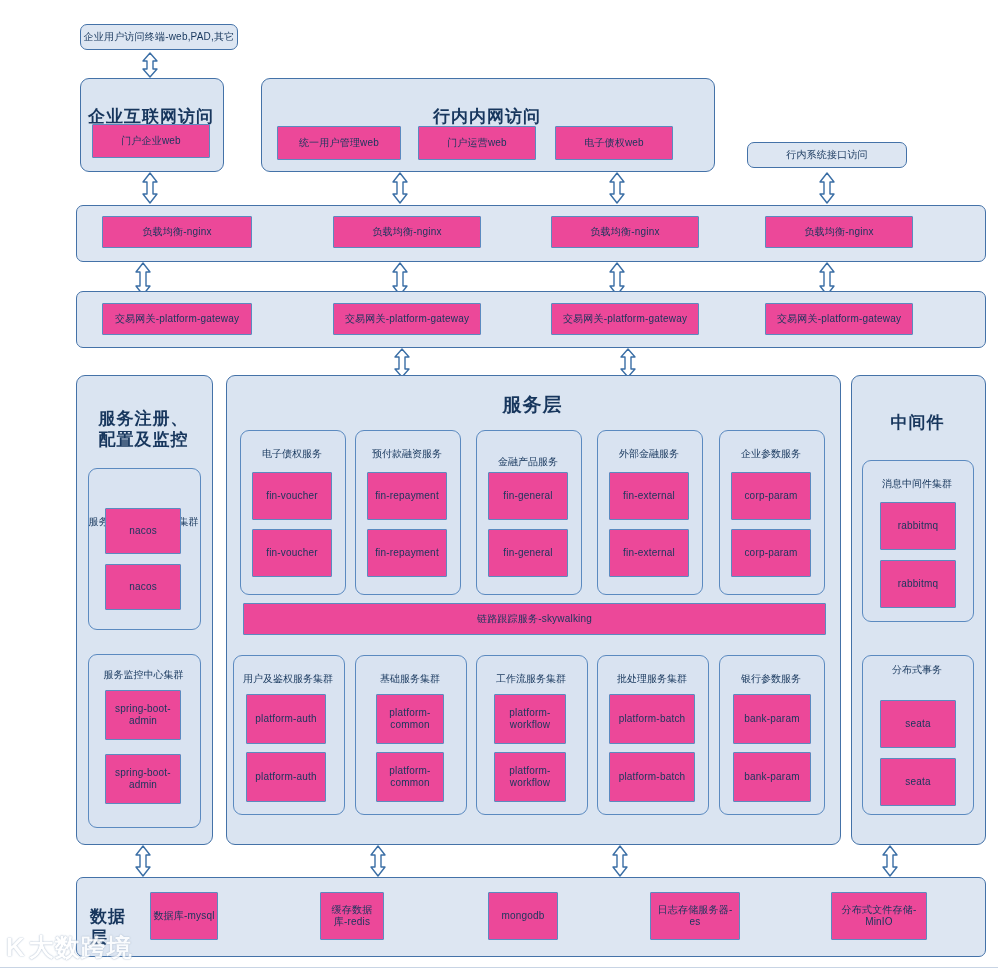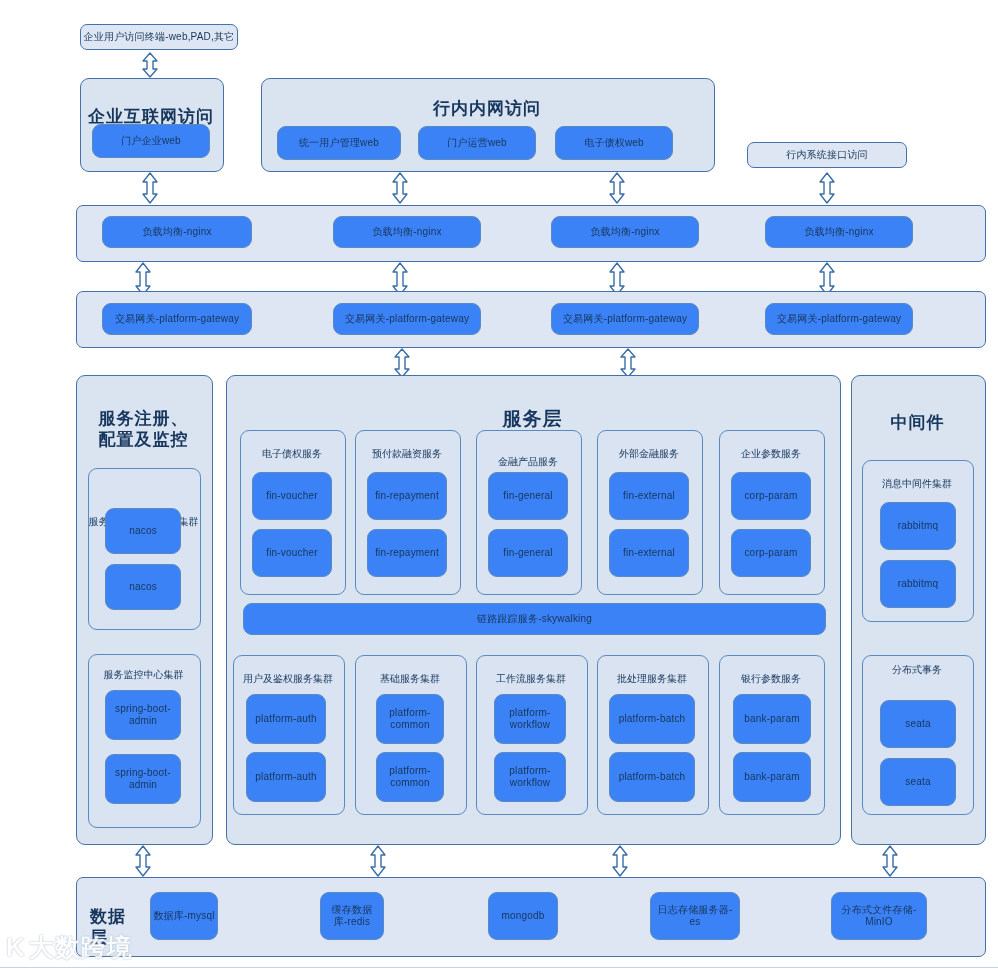--- a/index.html
+++ b/index.html
@@ -23,23 +23,23 @@
     display:flex;
     align-items:center;
     justify-content:center;
     text-align:center;
     font-size:10px;
     line-height:1.25;
     color:#16365c;
     letter-spacing:.2px;
   }
   .leaf{                      
-    background:#3b82f6;
+    background:#ec4899;
     border:1px solid #5b8ac0;
-    border-radius:9px;
+    border-radius:1px;
     font-size:10px;
   }
   .group{                      
     background:#d9e3f1;
     border:1px solid #5b8ac0;
     border-radius:9px;
   }
   .band{                       
     background:#dde6f2;
     border:1px solid #4472a8;
@@ -115,21 +115,21 @@
     <svg width="20" height="26" viewBox="0 0 20 26">
       <path d="M10 1 L3 9 L7 9 L7 17 L3 17 L10 25 L17 17 L13 17 L13 9 L17 9 Z" fill="#ffffff" stroke="#3a6ea5" stroke-width="1.4" stroke-linejoin="round"></path>
     </svg>
   </div>
 
   <div class="panel" style="position:absolute;left:80px;top:78px;width:142px;height:92px;"></div>
   <div class="title-md" style="left:80px;top:88px;width:142px;">企业互联网访问</div>
   <div class="node leaf" style="left:92px;top:124px;width:118px;height:34px;">门户企业web</div>
 
   <div class="panel" style="position:absolute;left:261px;top:78px;width:452px;height:92px;"></div>
-  <div class="title-md" style="left:261px;top:80px;width:452px;">行内内网访问</div>
+  <div class="title-md" style="left:261px;top:88px;width:452px;">行内内网访问</div>
   <div class="node leaf" style="left:277px;top:126px;width:124px;height:34px;">统一用户管理web</div>
   <div class="node leaf" style="left:418px;top:126px;width:118px;height:34px;">门户运营web</div>
   <div class="node leaf" style="left:555px;top:126px;width:118px;height:34px;">电子债权web</div>
 
   <div class="node" style="left:747px;top:142px;width:160px;height:26px;">行内系统接口访问</div>
 
   <div class="arrow" style="left:140px;top:172px;">
     <svg width="20" height="32" viewBox="0 0 20 32">
         <path d="M10 1 L3 10 L7 10 L7 22 L3 22 L10 31 L17 22 L13 22 L13 10 L17 10 Z" fill="#ffffff" stroke="#3a6ea5" stroke-width="1.4" stroke-linejoin="round"></path>
       </svg>
@@ -204,21 +204,21 @@
   <div class="grp-label" style="left:88px;top:483px;width:111px;margin-top:32px;">服务注册及配置中心集群</div>
   <div class="node leaf" style="left:105px;top:508px;width:76px;height:46px;">nacos</div>
   <div class="node leaf" style="left:105px;top:564px;width:76px;height:46px;">nacos</div>
 
   <div class="group" style="position:absolute;left:88px;top:654px;width:111px;height:172px;"></div>
   <div class="grp-label" style="left:88px;top:668px;width:111px;">服务监控中心集群</div>
   <div class="node leaf" style="left:105px;top:690px;width:76px;height:50px;padding:0 4px;">spring-boot-admin</div>
   <div class="node leaf" style="left:105px;top:754px;width:76px;height:50px;padding:0 4px;">spring-boot-admin</div>
 
   <div class="panel" style="position:absolute;left:226px;top:375px;width:613px;height:468px;"></div>
-  <div class="title-lg" style="left:226px;top:408px;width:613px;">服务层</div>
+  <div class="title-lg" style="left:226px;top:394px;width:613px;">服务层</div>
 
   <div class="group" style="position:absolute;left:240px;top:430px;width:104px;height:163px;"></div>
   <div class="grp-label" style="left:240px;top:447px;width:104px;">电子债权服务</div>
   <div class="node leaf" style="left:252px;top:472px;width:80px;height:48px;">fin-voucher</div>
   <div class="node leaf" style="left:252px;top:529px;width:80px;height:48px;">fin-voucher</div>
 
   <div class="group" style="position:absolute;left:355px;top:430px;width:104px;height:163px;"></div>
   <div class="grp-label" style="left:355px;top:447px;width:104px;">预付款融资服务</div>
   <div class="node leaf" style="left:367px;top:472px;width:80px;height:48px;">fin-repayment</div>
   <div class="node leaf" style="left:367px;top:529px;width:80px;height:48px;">fin-repayment</div>

